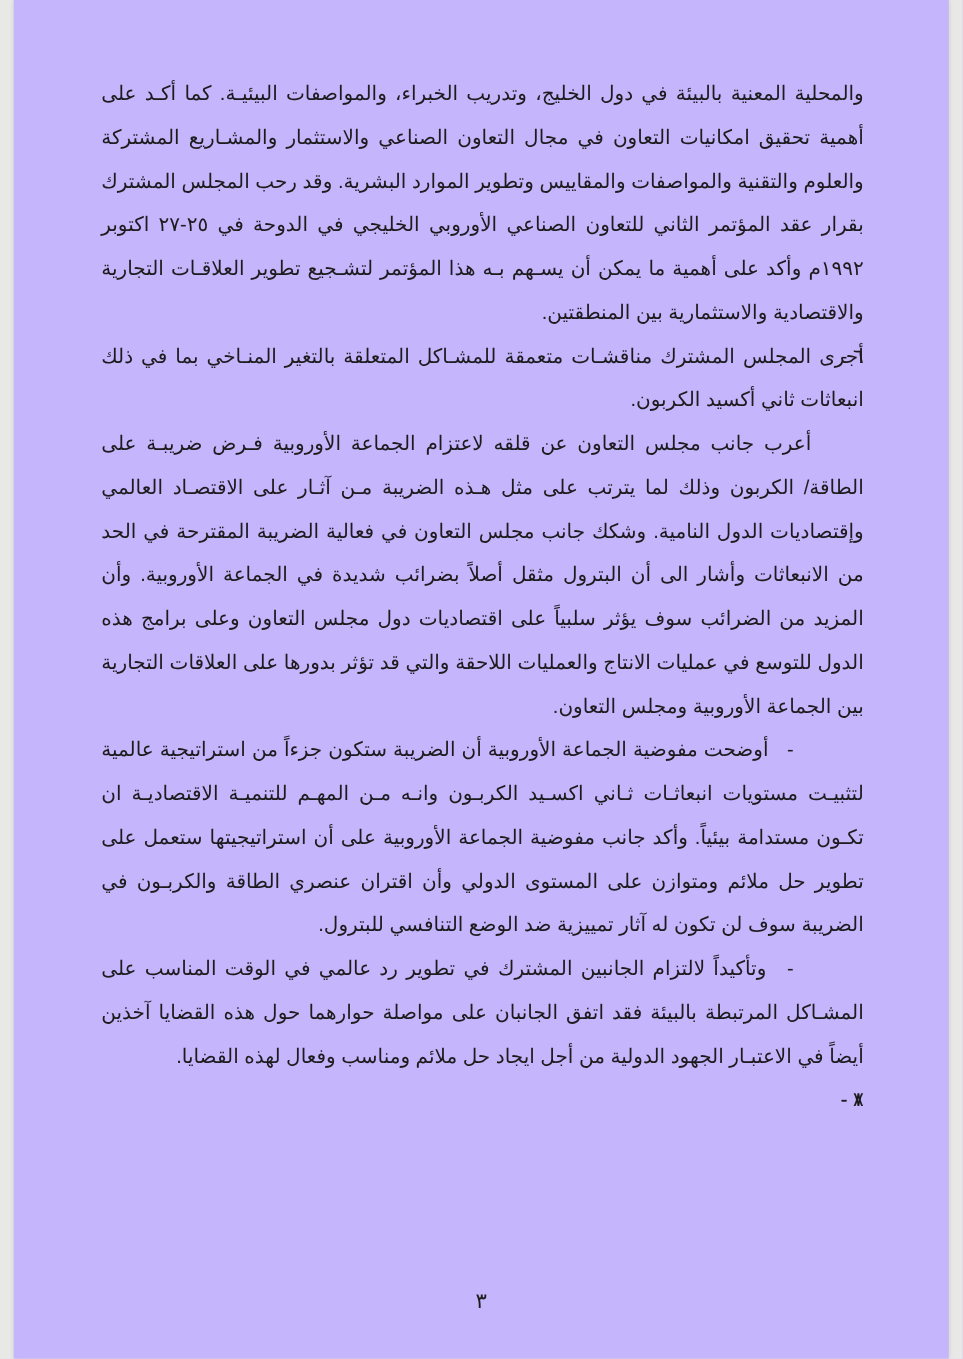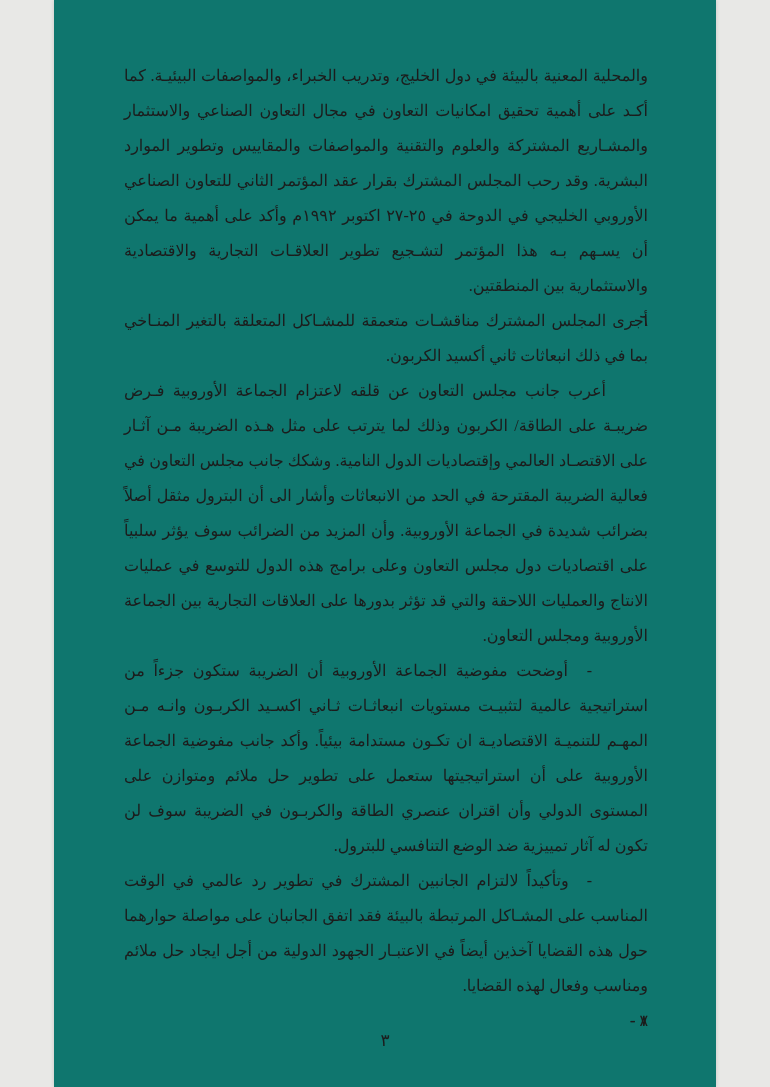--- a/index.html
+++ b/index.html
@@ -2,27 +2,27 @@
 <html lang="ar" dir="rtl"><head>
 <meta charset="utf-8">
 <style>
   html, body {
     margin: 0;
     padding: 0;
     background: #e8e8e6;
   }
   .page {
     position: relative;
-    width: 662px;
+    width: 748px;
     height: 1087px;
     margin: 0 auto;
-    background: #0f766e;
+    background: #c4b5fd;
     overflow: hidden;
     box-shadow: 0 0 4px rgba(0,0,0,0.15);
-    font-family: Liberation Serif, serif;
+    font-family: Liberation Sans, sans-serif;
     color: #1c1c1c;
   }
   .content {
     position: absolute;
     top: 58px;
     right: 68px;
     left: 70px;
     direction: rtl;
     text-align: justify;
     font-size: 16px;

